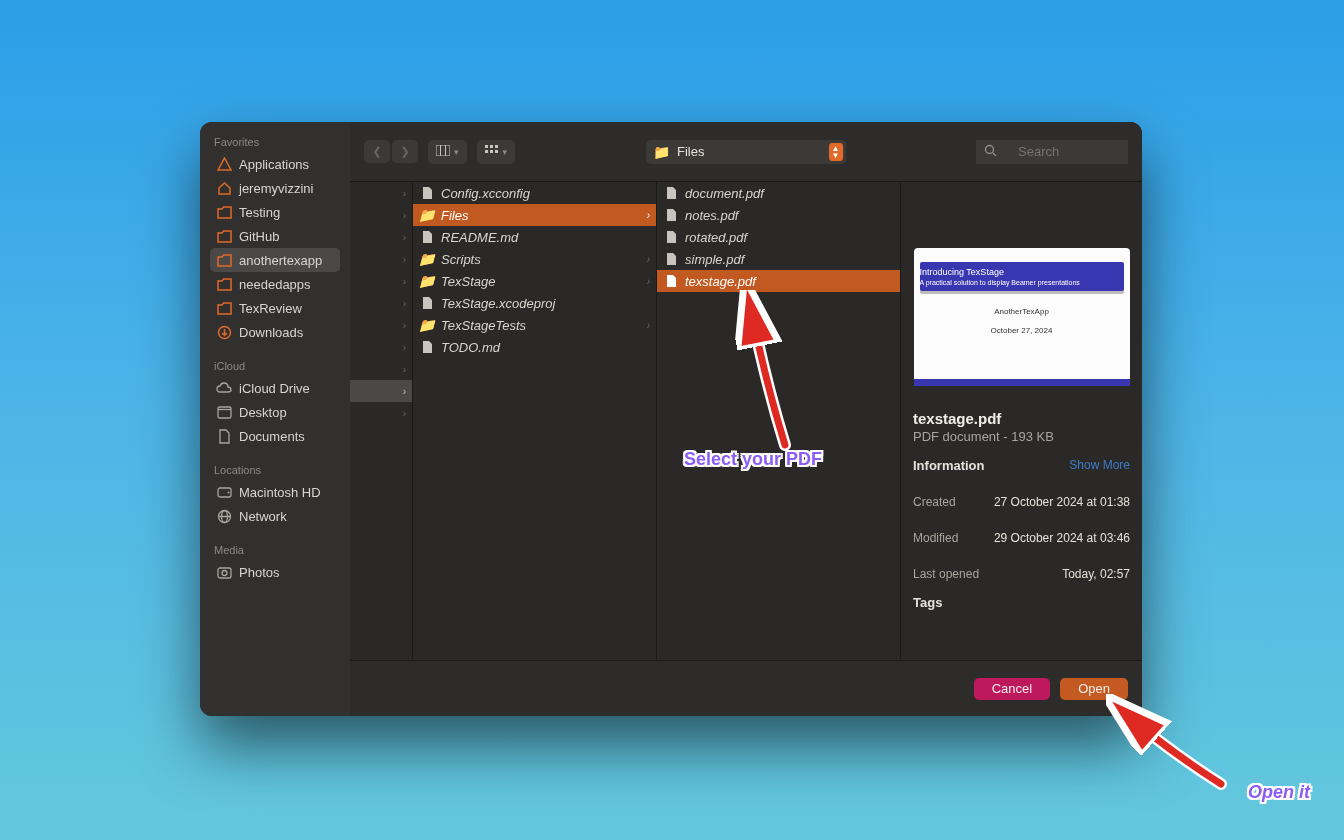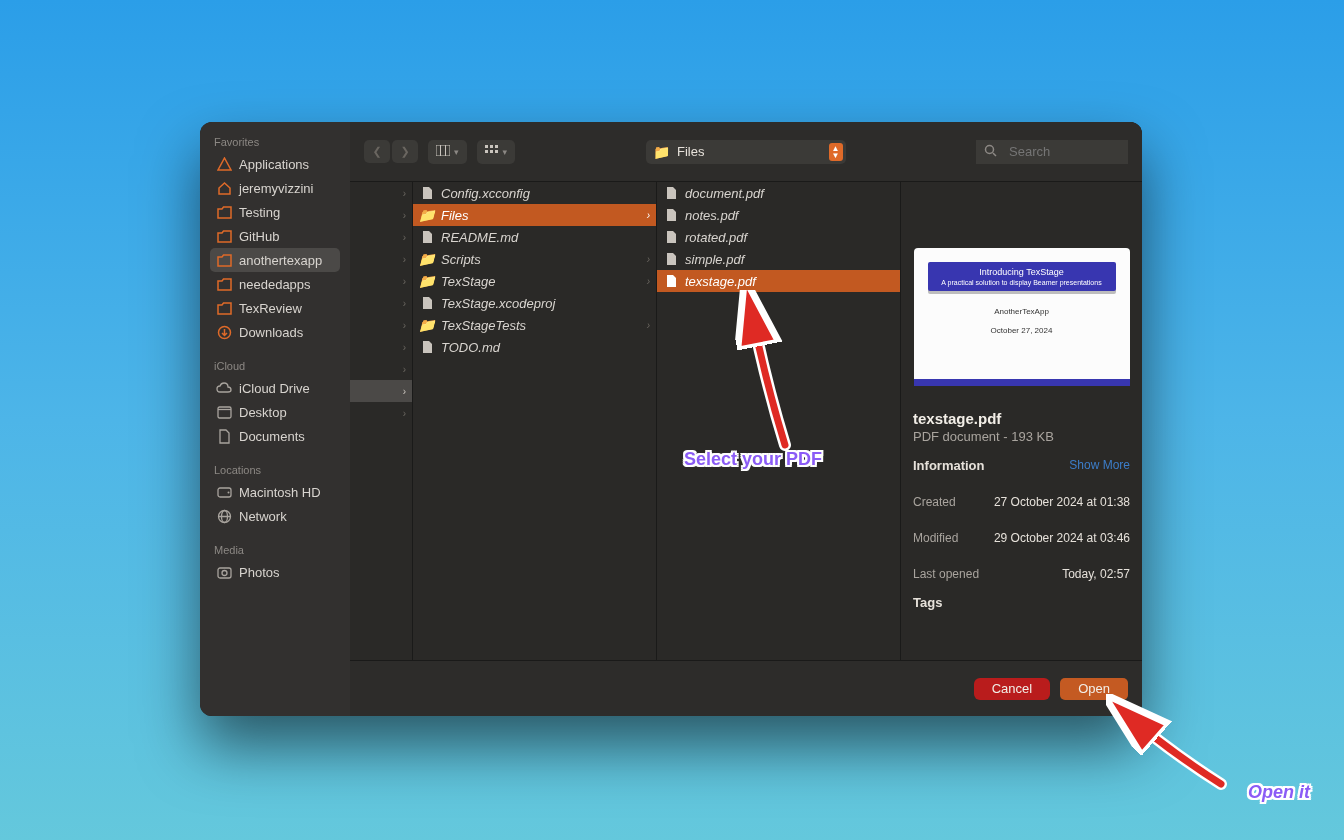--- a/index.html
+++ b/index.html
@@ -121,21 +121,21 @@
   .spacer { flex: 1; }
   .search {
     width: 152px; height: 24px;
     background: #3b3a37;
     border-radius: 0;
     display: flex;
     align-items: center;
     padding: 0 8px;
     color: #8c8884;
     font-size: 13px;
-    gap: 12px;
+    gap: 21px;
   }
   .search input {
     background: transparent; border: none; outline: none;
     color: #e0ddd8; font-size: 13px; width: 100%;
   }
 
   
   .cols {
     flex: 1;
     display: flex;
@@ -202,24 +202,24 @@
     background: #fcfcfc;
     border-radius: 4px;
     margin: 50px auto 24px;
     position: relative;
     display: flex;
     flex-direction: column;
     align-items: center;
     padding: 6px;
   }
   .thumb-bar {
-    width: 188px;
+    width: 204px;
     background: #3836b0;
     color: #fff;
-    text-align: center;
+    text-align: left;
     font-size: 8px;
     padding: 5px 0;
     border-radius: 2px;
     margin-top: 8px;
     box-shadow: 0 3px 0 rgba(0,0,0,.25);
   }
   .thumb-bar .t1 { font-size: 9px; }
   .thumb-bar .t2 { font-size: 7px; margin-top: 2px; }
   .thumb .auth { font-size: 8px; color: #333; margin-top: 16px; }
   .thumb .date { font-size: 8px; color: #333; margin-top: 10px; }
@@ -254,21 +254,21 @@
   .btn {
     height: 22px;
     padding: 0 18px;
     border-radius: 5px;
     font-size: 13px;
     display: inline-flex;
     align-items: center;
     color: #f2eee7;
     cursor: default;
   }
-  .btn-cancel { background: #b91c1c; border-radius: 6px; }
+  .btn-cancel { background: #be185d; }
   .btn-open   { background: #c45a22; }
 
   
   .anno-text {
     position: absolute;
     color: #8b5cf6;
     font-weight: 800;
     font-size: 18px;
     text-shadow:
       -2px -2px 0 #fff, 2px -2px 0 #fff, -2px 2px 0 #fff, 2px 2px 0 #fff,

